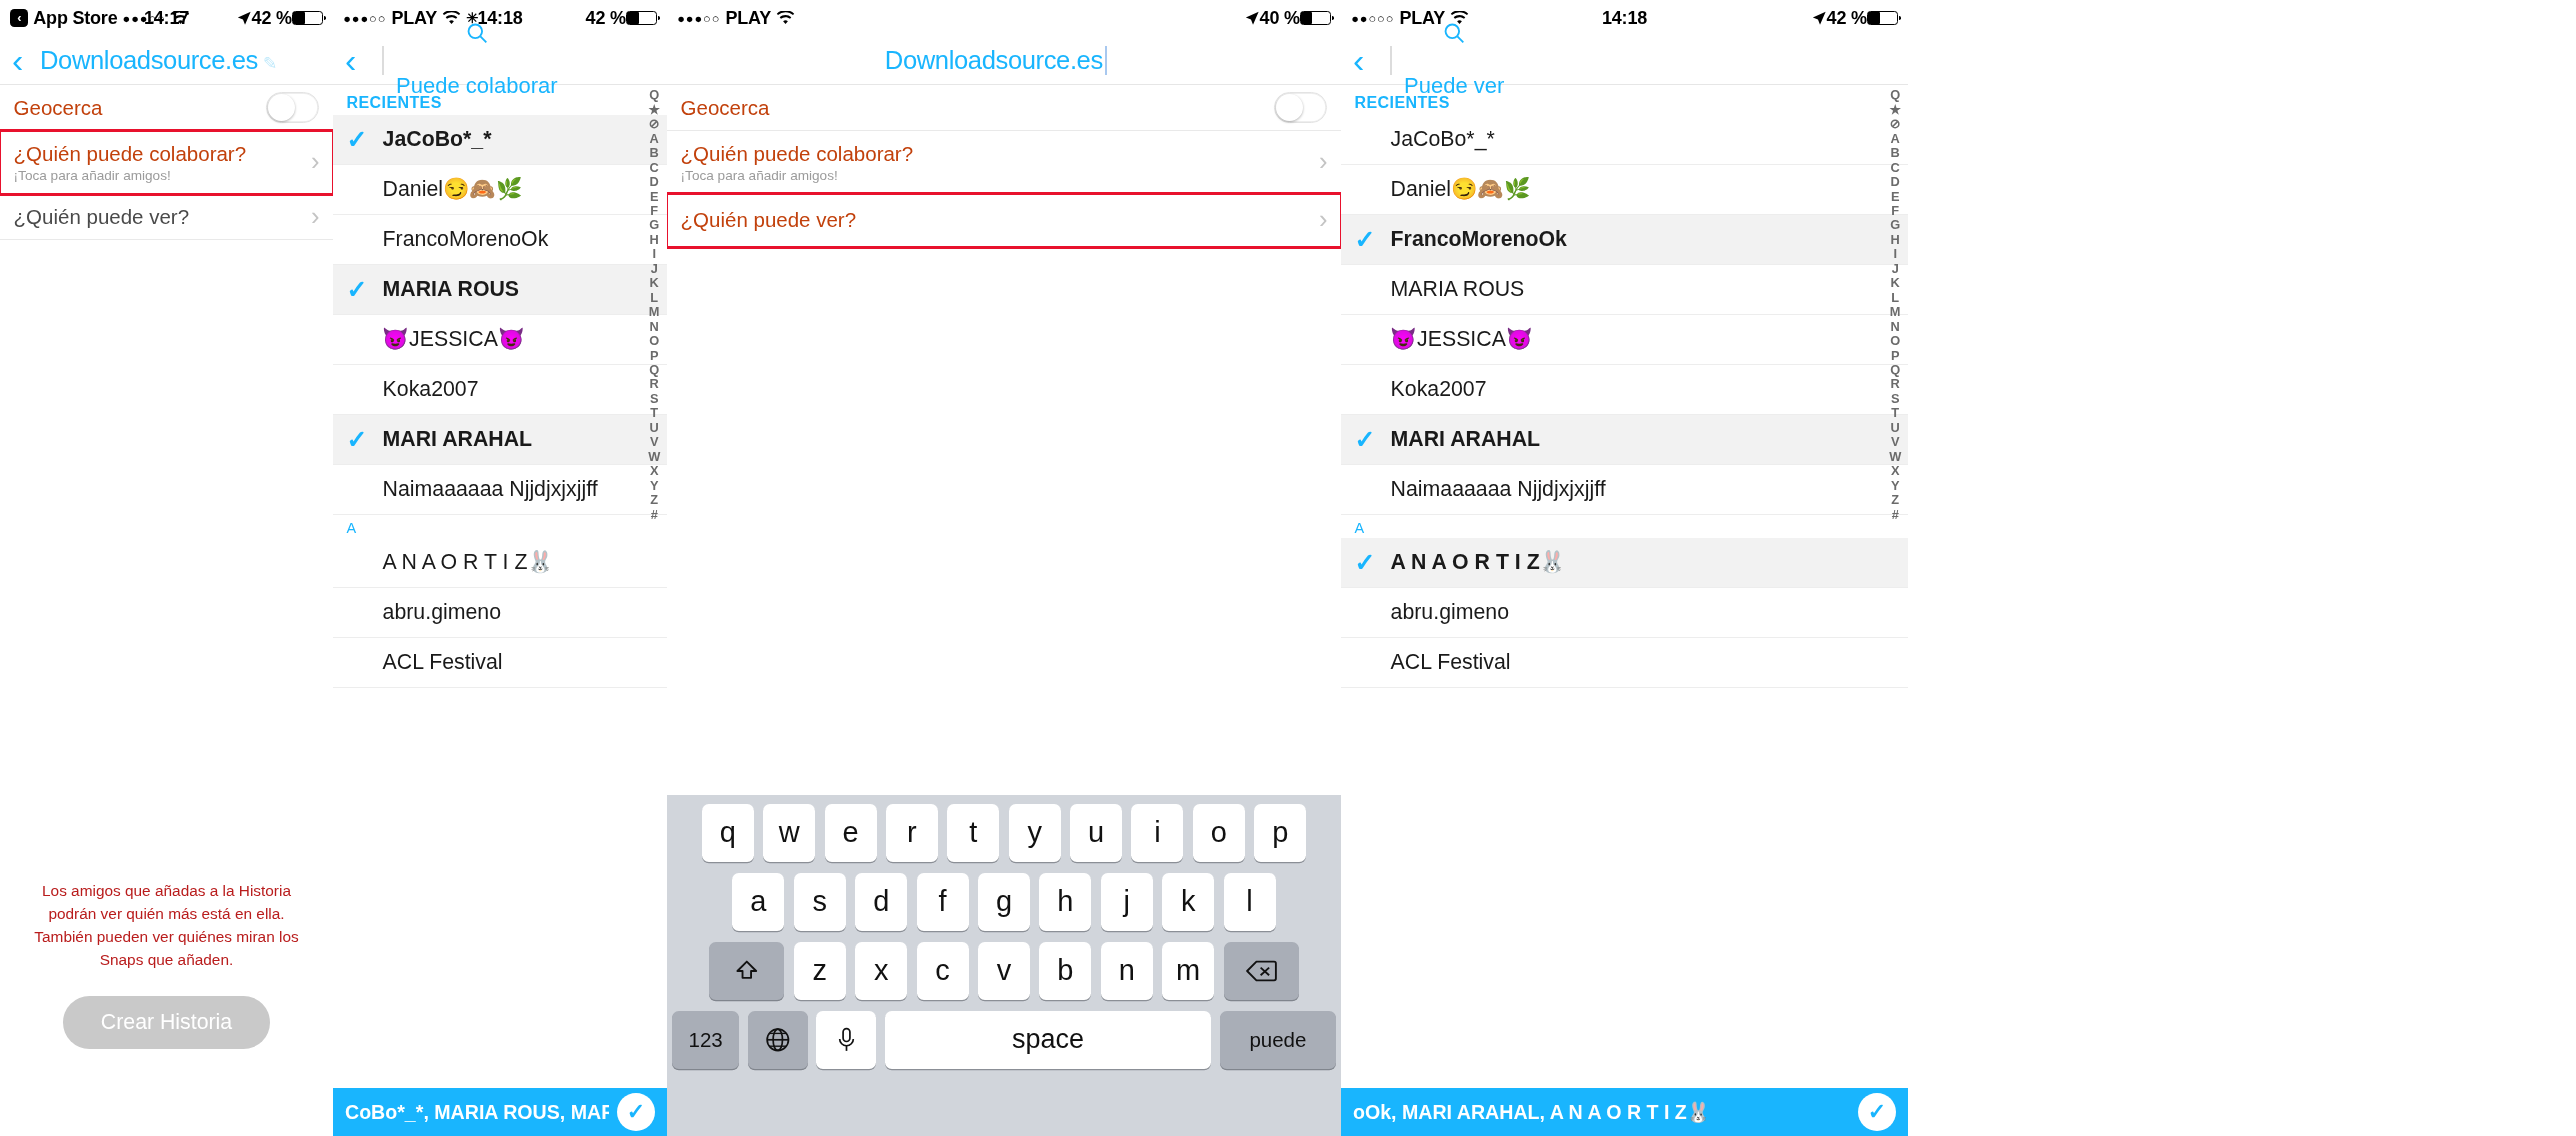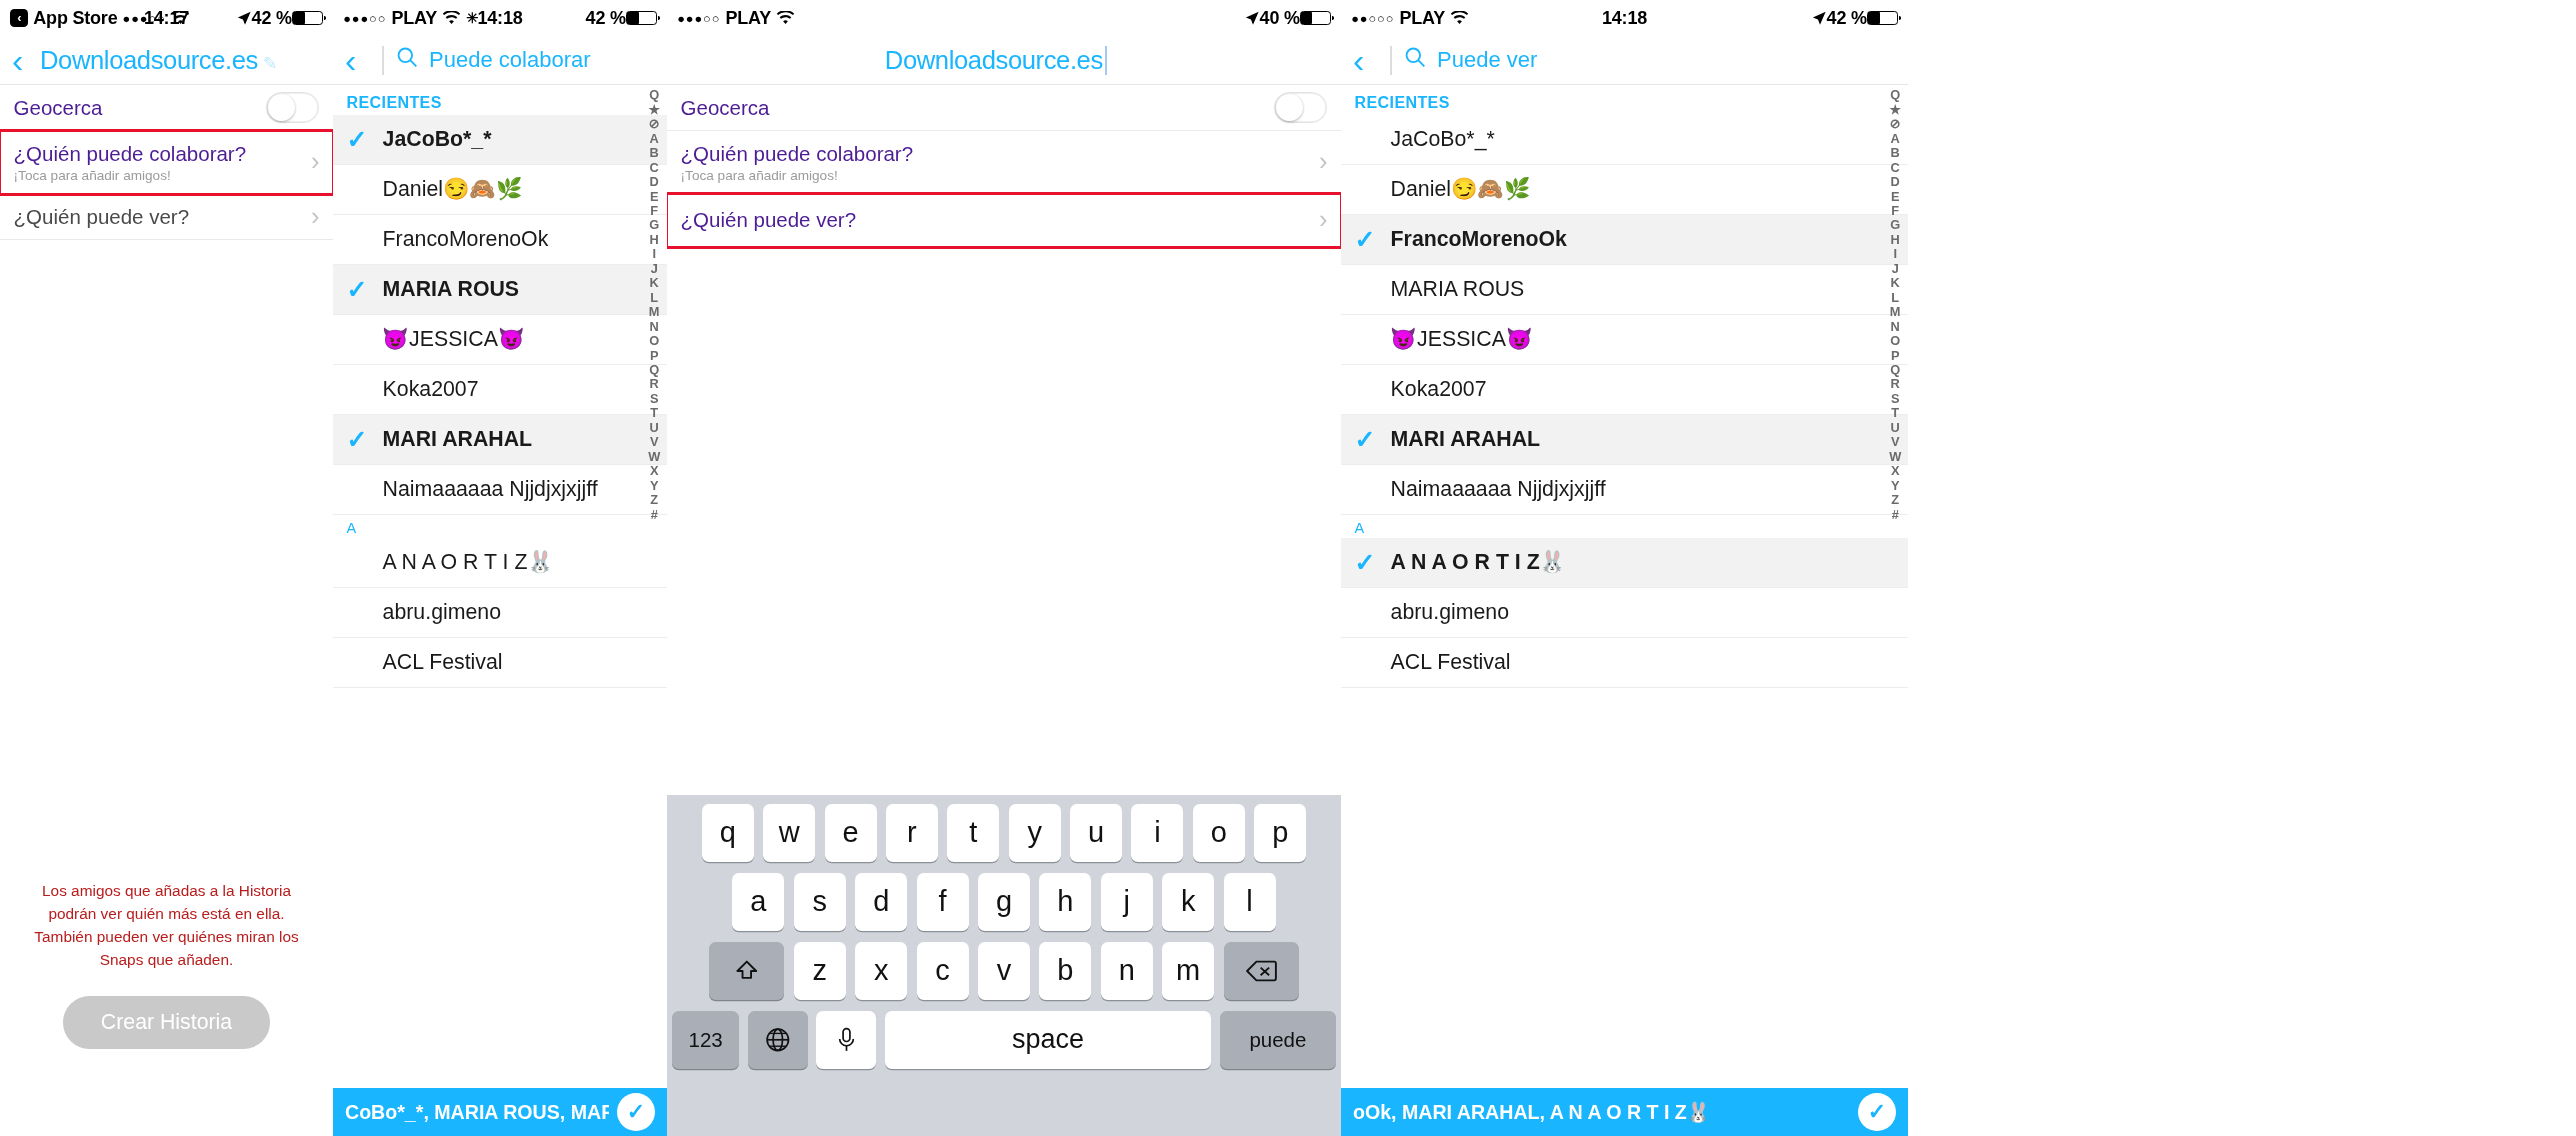--- a/index.html
+++ b/index.html
@@ -57,32 +57,32 @@
   }
   .nav-title {
     position: absolute; left: 0; right: 16px; text-align: center;
     color: #19b5fe; font-size: 25.6px; font-weight: 400;
     letter-spacing: -0.4px; pointer-events: none;
   }
   .pencil { color: #bfe9fb; font-size: 17px; margin-left: 5.1px; }
   .caret { display: inline-block; width: 2.6px; height: 29px;
            background: #a8c8ef; vertical-align: -6px; margin-left: 1.7px; }
   .nav-search {
-    display: flex; align-items: center; gap: 11px;
-    color: #19b5fe; font-size: 22px;
+    display: flex; align-items: center; gap: 23px;
+    color: #19b5fe; font-size: 22px; flex-direction: column;
   }
   .nav-divider { width: 1.7px; height: 29px; background: #dcdcdc; margin: 0 12px 0 3.4px; }
 
   
   .setrow {
     position: relative; background: #fff; padding: 0 13.6px;
     border-bottom: 0.9px solid #e9e9e9; display: flex;
     align-items: center; min-height: 46px;
   }
-  .setrow .label { font-size: 20.5px; color: #4c1d95; }
+  .setrow .label { font-size: 20.5px; color: #c2410c; }
   .setrow .sub { font-size: 13.6px; color: #9b9b9b; margin-top: 2px; }
   .setrow .stack { display: flex; flex-direction: column; justify-content: center; }
   .setrow .chev { margin-left: auto; color: #c4c4c4; font-size: 25.6px;
                   font-weight: 300; line-height: 1; }
   .setrow.muted .label { color: #4a4a4a; }
   .toggle {
     margin-left: auto; width: 53px; height: 31px; border-radius: 15.4px;
     background: #fff; border: 0.9px solid #e3e3e3; position: relative;
     box-shadow: inset 0 0 0 0.9px #eee;
   }

